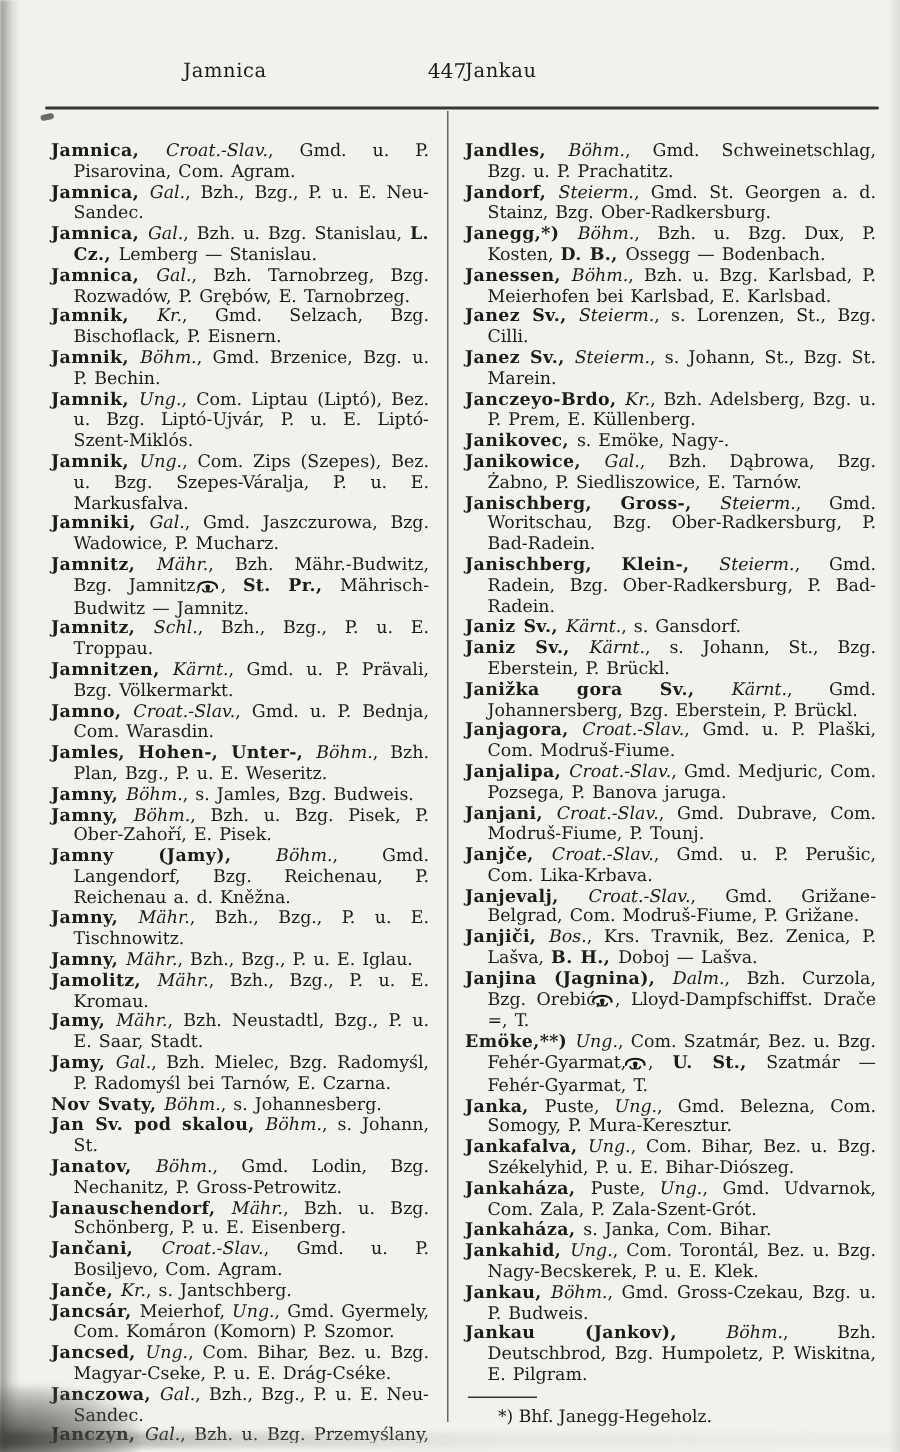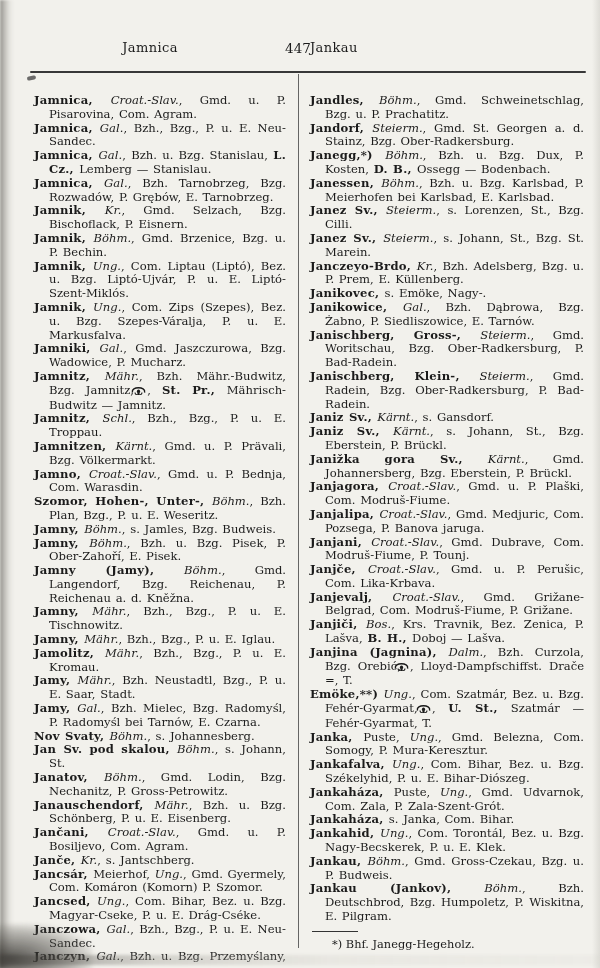--- a/index.html
+++ b/index.html
@@ -74,21 +74,21 @@
           <div class="entry"><span class="seg-b">Jamnik, </span><span class="seg-i">Ung.</span><span class="seg-n">, Com. Zips (Szepes), Bez. u. Bzg. Szepes-Váralja, P. u. E. Markusfalva.</span></div>
           <div class="entry"><span class="seg-b">Jamniki, </span><span class="seg-i">Gal.</span><span class="seg-n">, Gmd. Jaszczurowa, Bzg. Wadowice, P. Mucharz.</span></div>
           <div class="entry"><span class="seg-b">Jamnitz, </span><span class="seg-i">Mähr.</span><span class="seg-n">, Bzh. Mähr.-Budwitz, Bzg. Jamnitz, </span><span class="post-horn"><svg viewBox="0 0 22 12" width="15" height="9" aria-hidden="true">
                 <path d="M2 9 C1 4 6 2 11 2 C16 2 21 4 20 9" fill="none" stroke="#191919" stroke-width="2"></path>
                 <path d="M6 9 a3 3 0 1 0 5 -2 M16 9 a3 3 0 1 1 -5 -2" fill="none" stroke="#191919" stroke-width="1.6"></path>
                 <circle cx="11" cy="7" r="2.3" fill="#191919"></circle>
               </svg></span><span class="seg-n">, </span><span class="seg-b">St. Pr., </span><span class="seg-n">Mährisch-Budwitz — Jamnitz.</span></div>
           <div class="entry"><span class="seg-b">Jamnitz, </span><span class="seg-i">Schl.</span><span class="seg-n">, Bzh., Bzg., P. u. E. Troppau.</span></div>
           <div class="entry"><span class="seg-b">Jamnitzen, </span><span class="seg-i">Kärnt.</span><span class="seg-n">, Gmd. u. P. Prävali, Bzg. Völkermarkt.</span></div>
           <div class="entry"><span class="seg-b">Jamno, </span><span class="seg-i">Croat.-Slav.</span><span class="seg-n">, Gmd. u. P. Bednja, Com. Warasdin.</span></div>
-          <div class="entry"><span class="seg-b">Szomor, Hohen-, Unter-, </span><span class="seg-i">Böhm.</span><span class="seg-n">, Bzh. Plan, Bzg., P. u. E. Weseritz.</span></div>
+          <div class="entry"><span class="seg-b">Jamles, Hohen-, Unter-, </span><span class="seg-i">Böhm.</span><span class="seg-n">, Bzh. Plan, Bzg., P. u. E. Weseritz.</span></div>
           <div class="entry"><span class="seg-b">Jamny, </span><span class="seg-i">Böhm.</span><span class="seg-n">, s. Jamles, Bzg. Budweis.</span></div>
           <div class="entry"><span class="seg-b">Jamny, </span><span class="seg-i">Böhm.</span><span class="seg-n">, Bzh. u. Bzg. Pisek, P. Ober-Zahoří, E. Pisek.</span></div>
           <div class="entry"><span class="seg-b">Jamny (Jamy), </span><span class="seg-i">Böhm.</span><span class="seg-n">, Gmd. Langendorf, Bzg. Reichenau, P. Reichenau a. d. Kněžna.</span></div>
           <div class="entry"><span class="seg-b">Jamny, </span><span class="seg-i">Mähr.</span><span class="seg-n">, Bzh., Bzg., P. u. E. Tischnowitz.</span></div>
           <div class="entry"><span class="seg-b">Jamny, </span><span class="seg-i">Mähr.</span><span class="seg-n">, Bzh., Bzg., P. u. E. Iglau.</span></div>
           <div class="entry"><span class="seg-b">Jamolitz, </span><span class="seg-i">Mähr.</span><span class="seg-n">, Bzh., Bzg., P. u. E. Kromau.</span></div>
           <div class="entry"><span class="seg-b">Jamy, </span><span class="seg-i">Mähr.</span><span class="seg-n">, Bzh. Neustadtl, Bzg., P. u. E. Saar, Stadt.</span></div>
           <div class="entry"><span class="seg-b">Jamy, </span><span class="seg-i">Gal.</span><span class="seg-n">, Bzh. Mielec, Bzg. Radomyśl, P. Radomyśl bei Tarnów, E. Czarna.</span></div>
           <div class="entry"><span class="seg-b">Nov Svaty, </span><span class="seg-i">Böhm.</span><span class="seg-n">, s. Johannesberg.</span></div>
           <div class="entry"><span class="seg-b">Jan Sv. pod skalou, </span><span class="seg-i">Böhm.</span><span class="seg-n">, s. Johann, St.</span></div>

